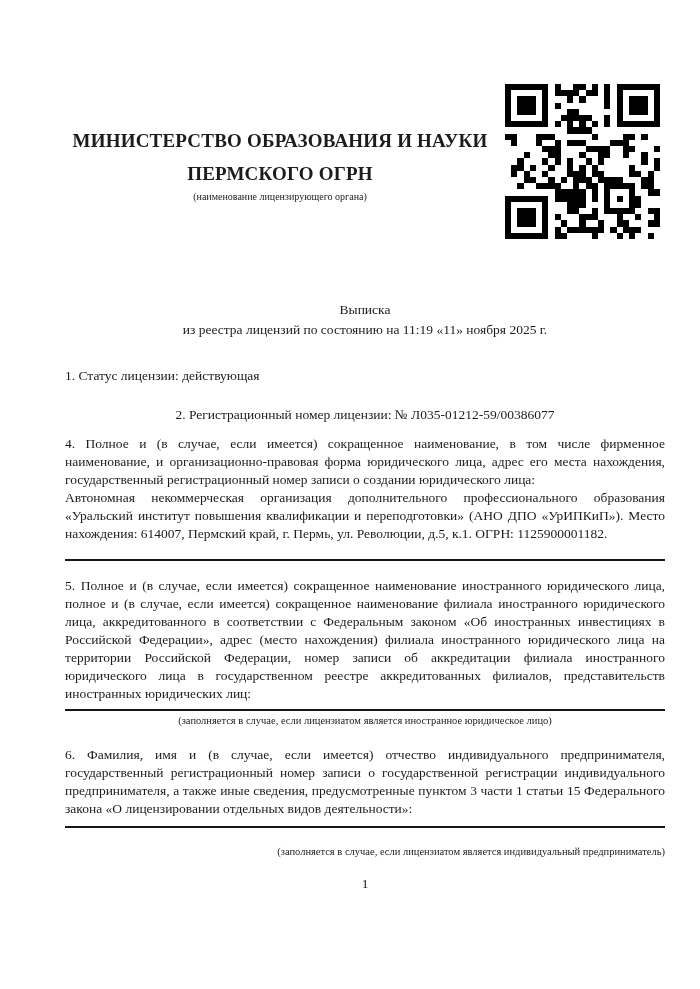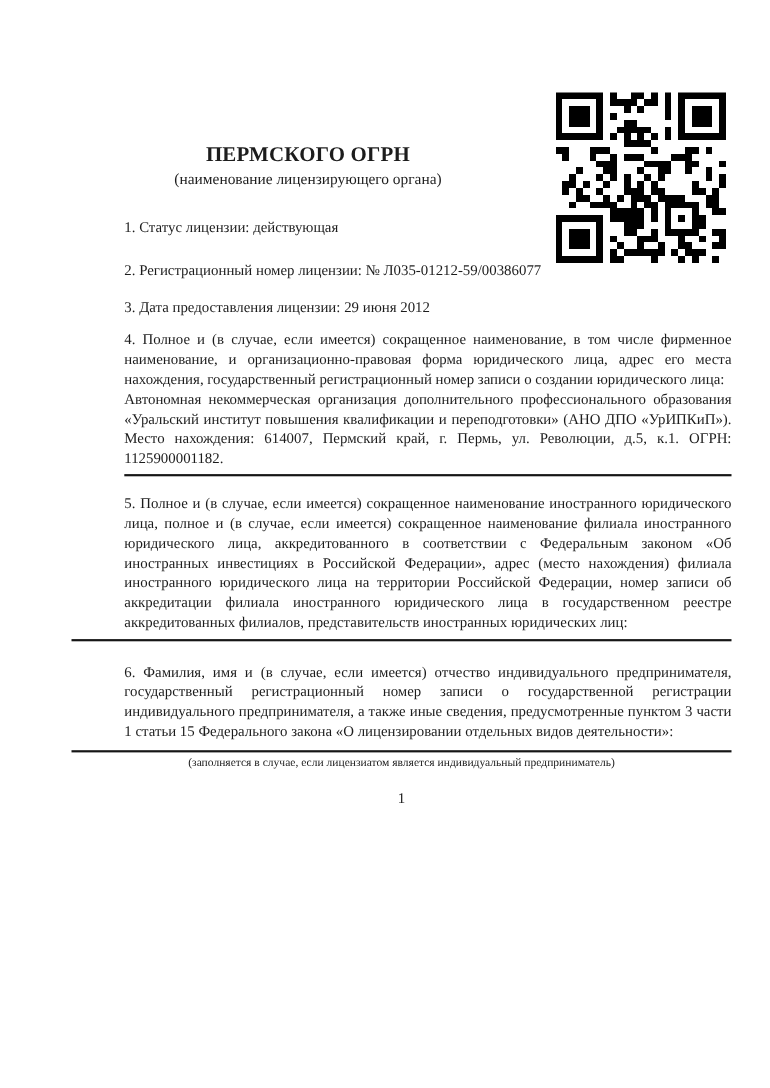--- a/index.html
+++ b/index.html
@@ -23,59 +23,59 @@
     width:430px;
     text-align:center;
     font-weight:700;
     font-size:19px;
     line-height:33px;
     letter-spacing:0.2px;
   }
   .ministry-caption {
     width:430px;
     text-align:center;
-    font-size:14px;
+    font-size:10px;
     line-height:14px;
   }
   .qr {
     position:absolute;
     left:505px; top:84px;
     width:155px; height:155px;
   }
   .qr svg { display:block; width:155px; height:155px; }
 
   .doc-title {
     margin-top:96px;
     text-align:center;
     font-size:13.5px;
     line-height:20px;
   }
 
-  .item { font-size:13.5px; line-height:18px;margin-left:48px; }
+  .item { font-size:13.5px; line-height:18px; }
   .para { text-align:justify; text-justify:inter-word; }
   .note {
     font-size:10.5px;
     line-height:13px;
     text-align:center;
   }
   .rule { border-top:2px solid #161616; height:0; }
 
   .s1 { margin-top:27px; }
   .s1-note { margin-top:1px; }
-  .s2 { margin-top:21px; }
+  .s2 { margin-top:21px;text-align:center; }
   .s3 { margin-top:16px; }
   .s4-label { margin-top:11px; }
-  .s4-value { border-bottom:2px solid #161616; padding-bottom:5px; }
+  .s4-value { border-bottom:2px solid #161616; padding-bottom:16px; }
   .s4-note { margin-top:3px; }
   .s5-label { margin-top:16px; }
   .s5-rule { margin-top:6px; }
   .s5-note { margin-top:3px; }
   .s6-label { margin-top:19px;font-family:Liberation Serif, serif; }
   .s6-rule { margin-top:8px; }
-  .s6-note { margin-top:3px; }
+  .s6-note { margin-top:17px;text-align:right; }
   .s7 { margin-top:16px; }
   .pageno {
     margin-top:17px;
     text-align:center;
     font-size:13.5px;
     line-height:18px;
   }
 </style>
 </head>
 <body>
@@ -375,36 +375,41 @@
         <rect x="14" y="24" width="1" height="1"></rect>
         <rect x="18" y="24" width="1" height="1"></rect>
         <rect x="20" y="24" width="1" height="1"></rect>
         <rect x="23" y="24" width="1" height="1"></rect>
       </svg>
     </div>
 
   <div class="content">
 
     <div class="ministry">
+      <div>МИНИСТЕРСТВО ОБРАЗОВАНИЯ И НАУКИ</div>
       <div>ПЕРМСКОГО ОГРН</div>
     </div>
     <div class="ministry-caption">(наименование лицензирующего органа)</div>
 
+    <div class="doc-title">
+      <div>Выписка</div>
+      <div>из реестра лицензий по состоянию на 11:19 «11» ноября 2025 г.</div>
+    </div>
 
     <div class="item s1">1. Статус лицензии: действующая</div>
 
     <div class="item s2">2. Регистрационный номер лицензии: № Л035-01212-59/00386077</div>
 
-    <div class="item s3">3. Дата предоставления лицензии: 29 июня 2012</div>
 
     <div class="item para s4-label">4. Полное и (в случае, если имеется) сокращенное наименование, в том числе фирменное наименование, и организационно-правовая форма юридического лица, адрес его места нахождения, государственный регистрационный номер записи о создании юридического лица:</div>
     <div class="item para s4-value">Автономная некоммерческая организация дополнительного профессионального образования «Уральский институт повышения квалификации и переподготовки» (АНО ДПО «УрИПКиП»). Место нахождения: 614007, Пермский край, г. Пермь, ул. Революции, д.5, к.1. ОГРН: 1125900001182.</div>
 
     <div class="item para s5-label">5. Полное и (в случае, если имеется) сокращенное наименование иностранного юридического лица, полное и (в случае, если имеется) сокращенное наименование филиала иностранного юридического лица, аккредитованного в соответствии с Федеральным законом «Об иностранных инвестициях в Российской Федерации», адрес (место нахождения) филиала иностранного юридического лица на территории Российской Федерации, номер записи об аккредитации филиала иностранного юридического лица в государственном реестре аккредитованных филиалов, представительств иностранных юридических лиц:</div>
     <div class="rule s5-rule"></div>
+    <div class="note s5-note">(заполняется в случае, если лицензиатом является иностранное юридическое лицо)</div>
 
     <div class="item para s6-label">6. Фамилия, имя и (в случае, если имеется) отчество индивидуального предпринимателя, государственный регистрационный номер записи о государственной регистрации индивидуального предпринимателя, а также иные сведения, предусмотренные пунктом 3 части 1 статьи 15 Федерального закона «О лицензировании отдельных видов деятельности»:</div>
     <div class="rule s6-rule"></div>
     <div class="note s6-note">(заполняется в случае, если лицензиатом является индивидуальный предприниматель)</div>
 
 
     <div class="pageno">1</div>
 
   </div>
 </div>

